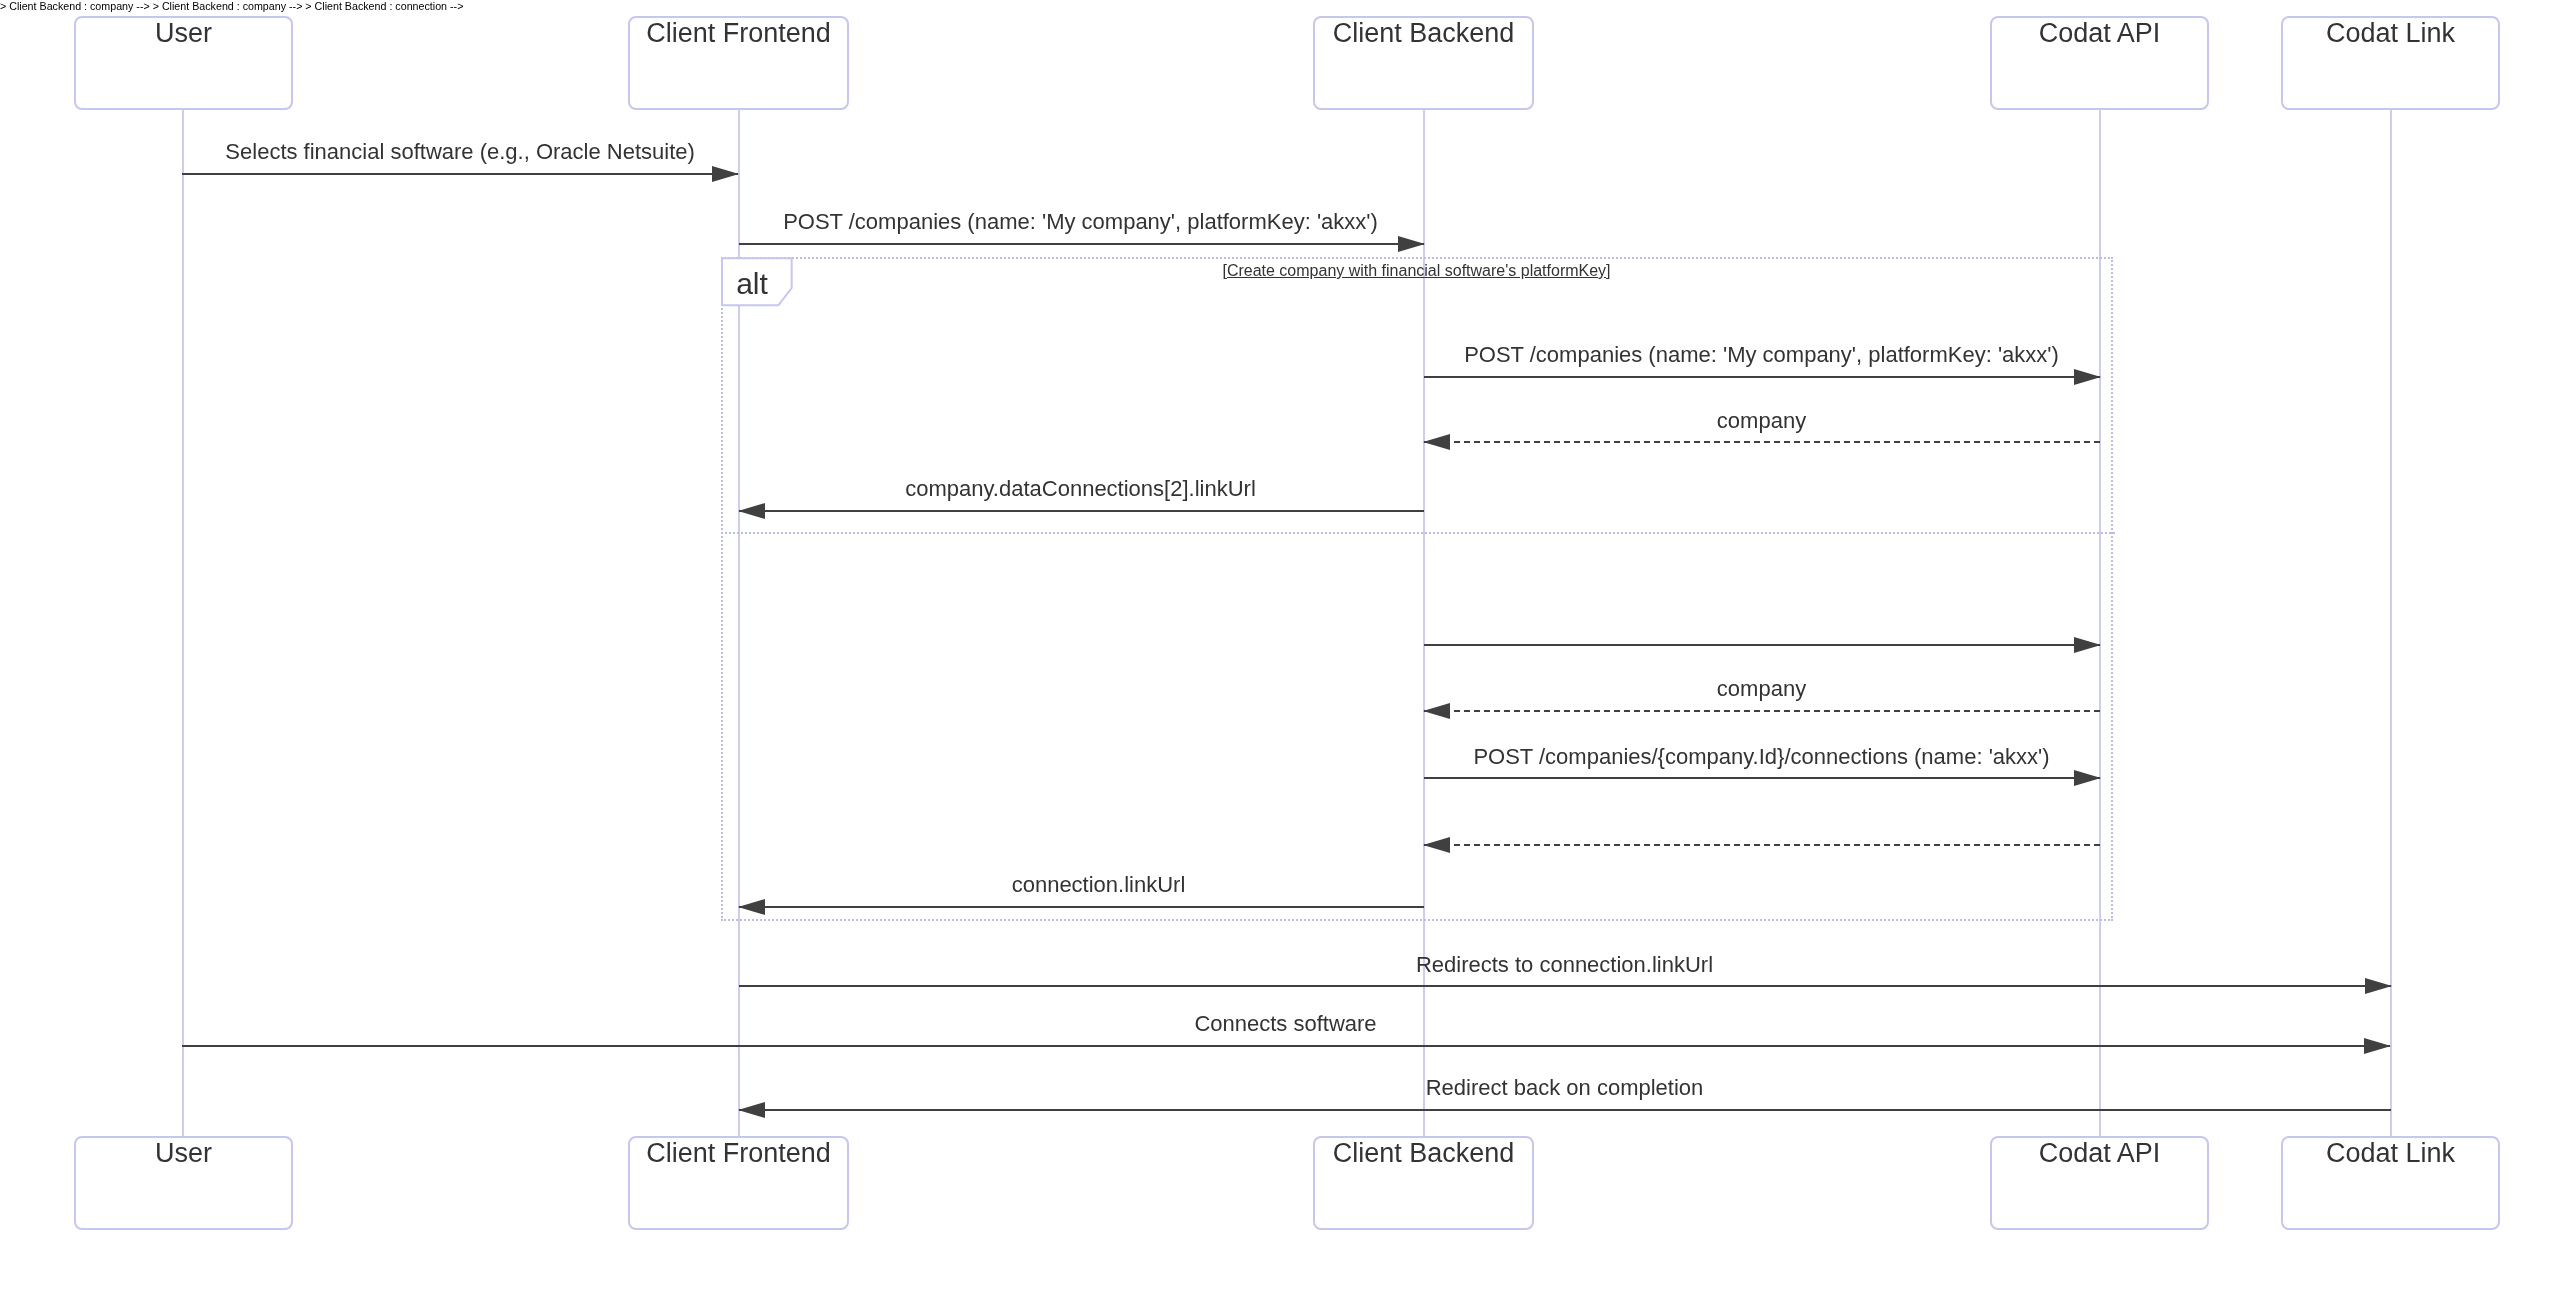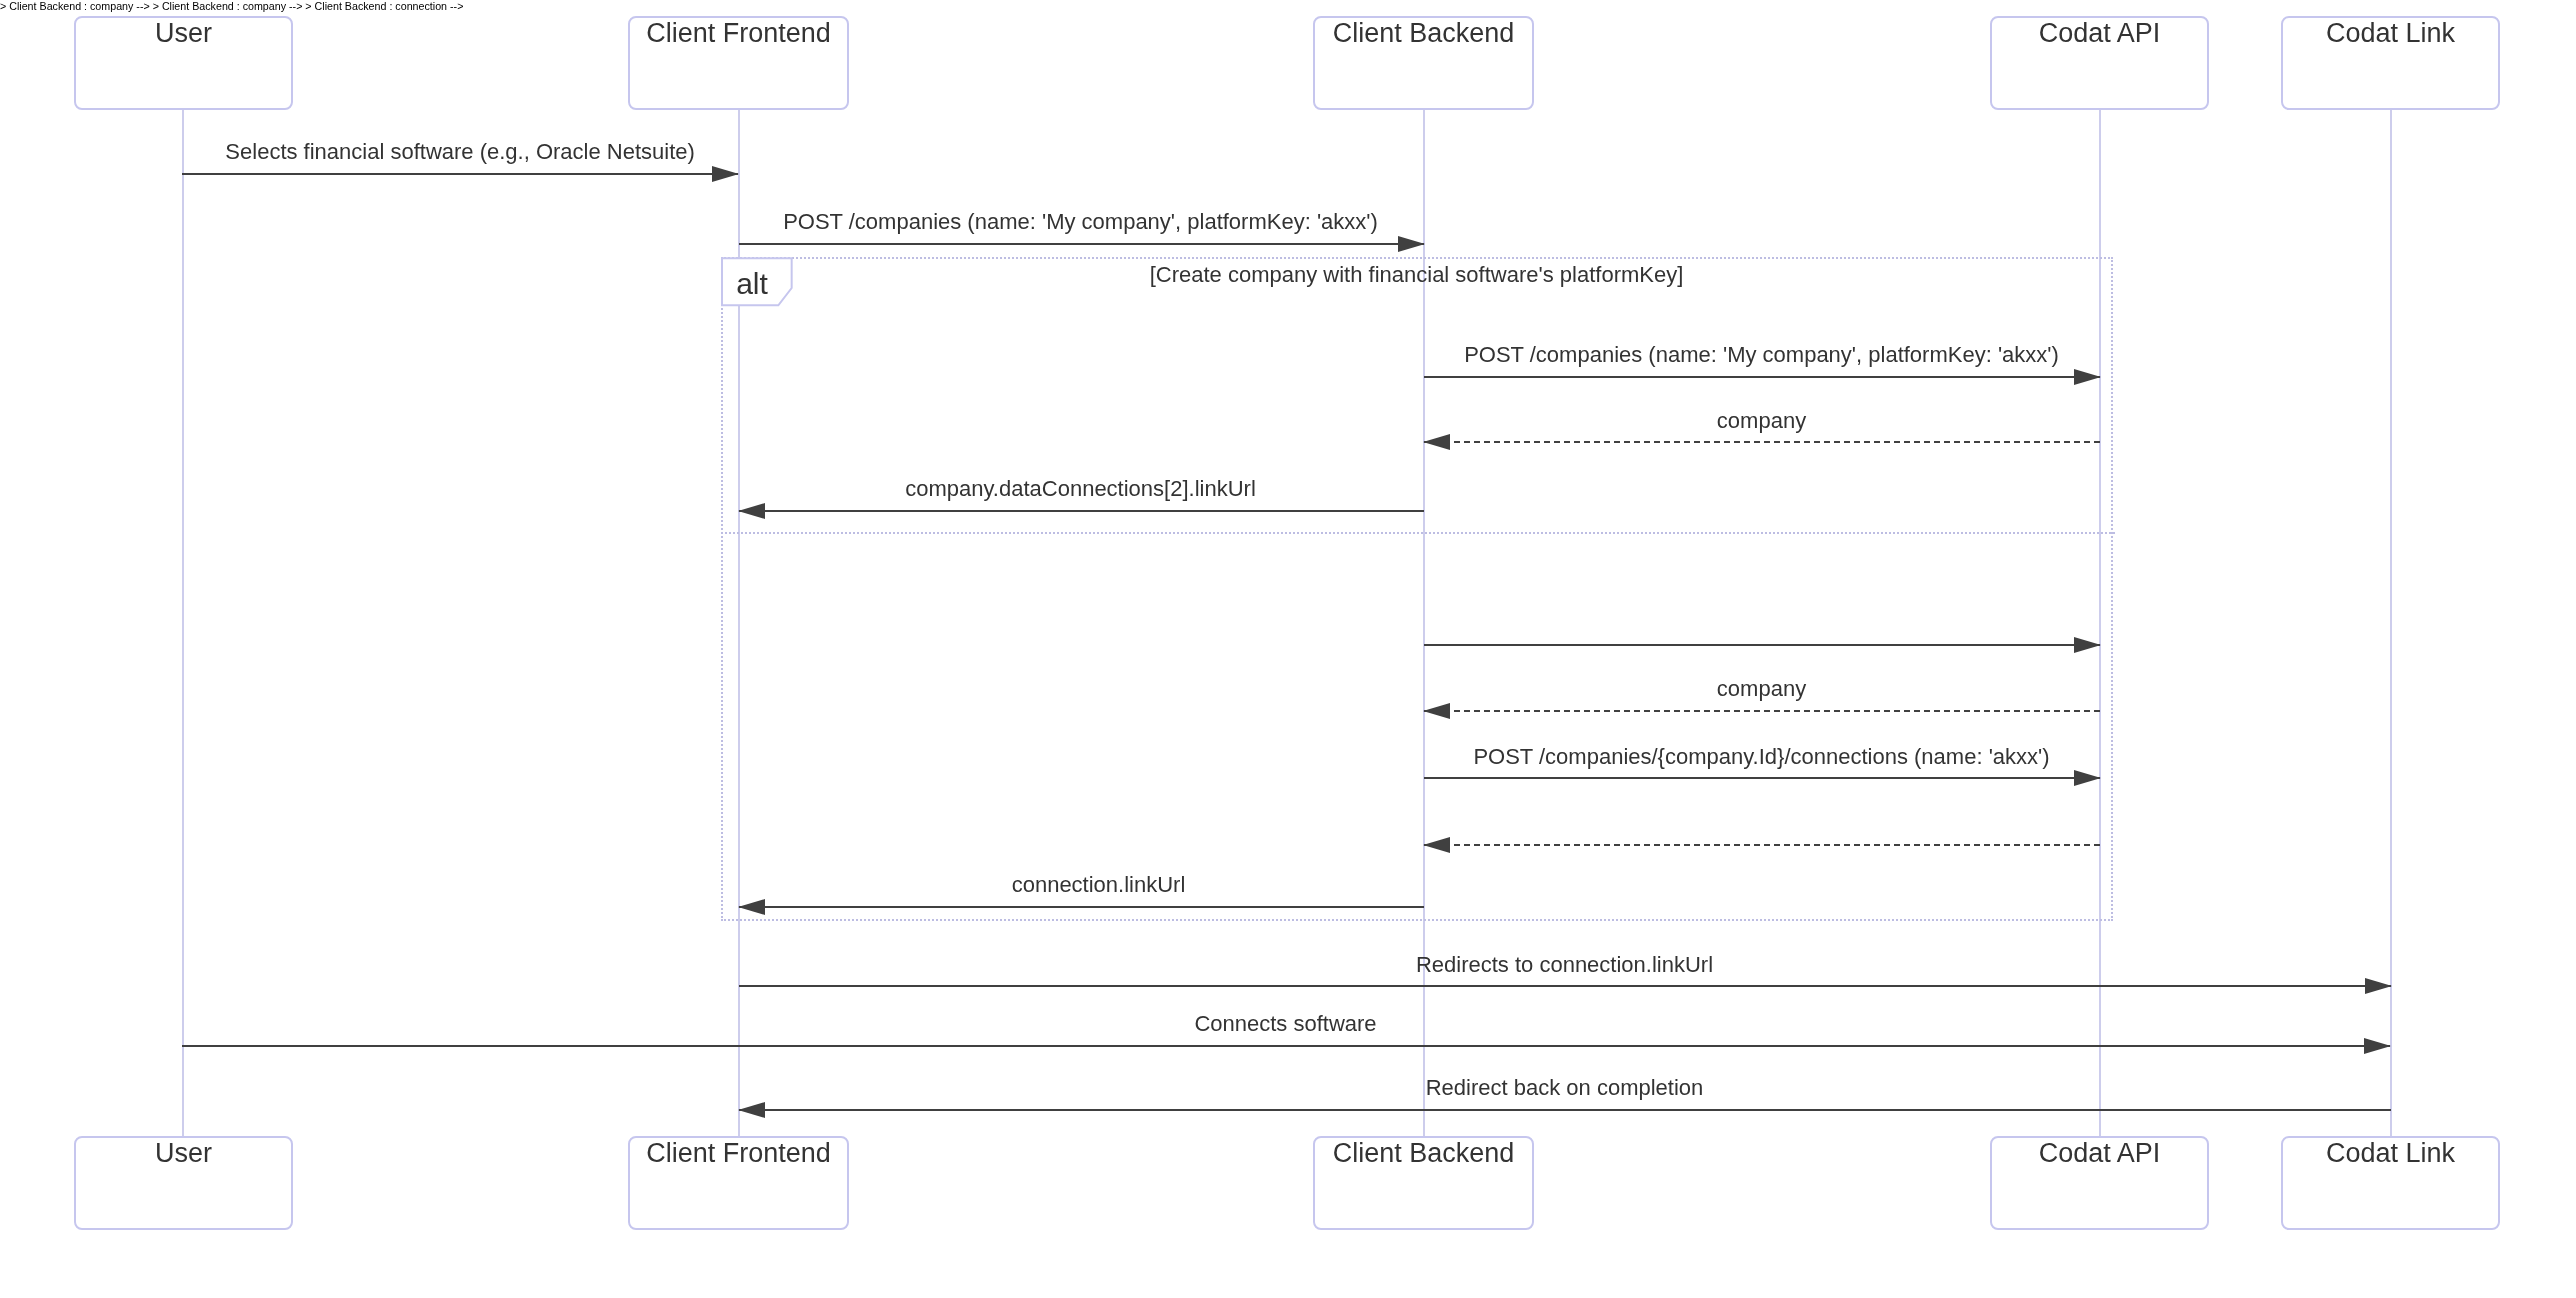--- a/index.html
+++ b/index.html
@@ -74,23 +74,24 @@
     left: 721px;
     top: 532px;
     width: 1394px;
     height: 0;
     border-top: 2px dotted var(--frame-border, #bdbde2);
   }
   .cond {
     position: absolute;
     width: 1073px;
     text-align: center;
-    font-size: 22px;
+    font-size: 16px;
     color: var(--message-text, #333333);
     white-space: nowrap;
+    text-decoration: underline;
   }
   .alt-label-svg { position: absolute; left: 721px; top: 257px; }
   .alt-label-text {
     position: absolute;
     left: 721px;
     top: 267px;
     width: 62px;
     text-align: center;
     font-size: 30px;
     color: var(--message-text, #333333);

